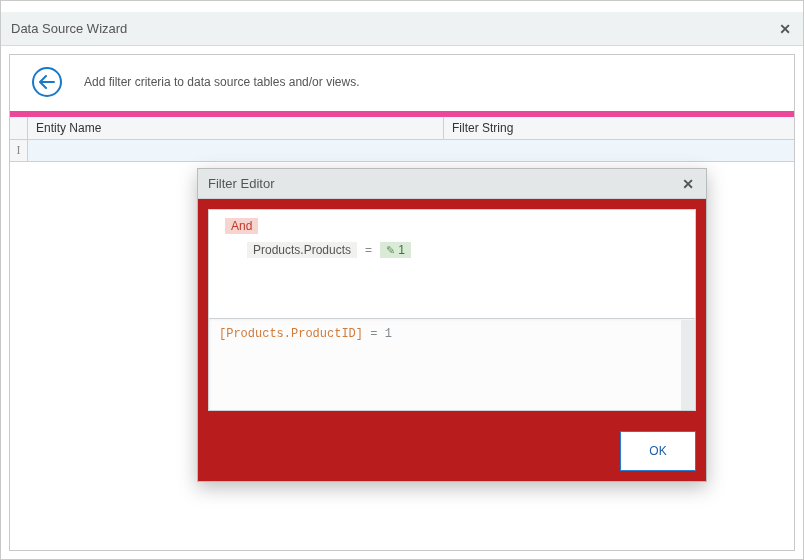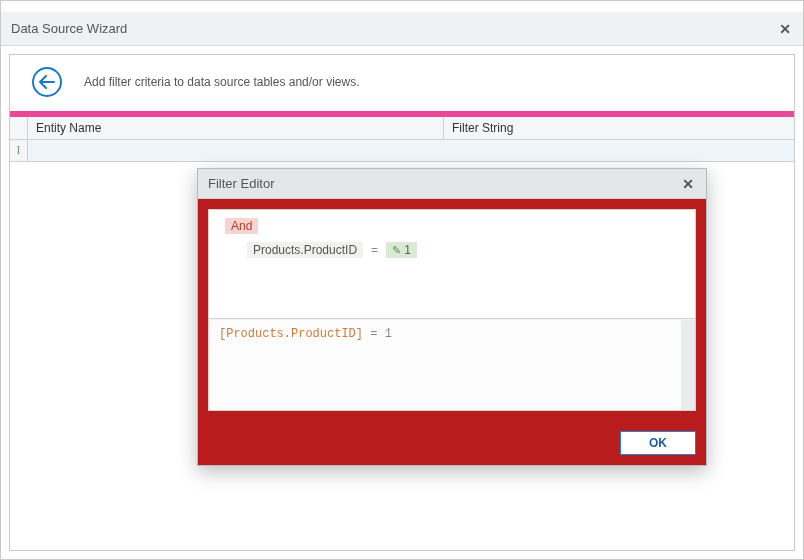--- a/index.html
+++ b/index.html
@@ -161,27 +161,26 @@
   .text-area .opval { color:#7f8a90; }
   .scroll-strip {
     position:absolute; right:1px; top:1px; bottom:1px; width:14px;
     background:#e9eced;
   }
   .modal-footer {
     display:flex; justify-content:flex-end; gap:10px;
     padding:10px;
   }
   .btn {
-    min-width:76px; height:24px;
+    min-width:76px; height:40px;
     border:1px solid #b7bbbd;
     background:#f2f4f5;
     color:#333; font-size:12px;
     display:flex; align-items:center; justify-content:center;
     cursor:pointer;
-    font-weight:bold;
   }
   .btn.primary { border-color:#2a7ed2; background:#fff; color:#1d5fa7; }
   .btn.disabled { color:#b0b0b0; cursor:default; background:#f5f6f7; border-color:#d7dada; }
 
   .window-footer {
     display:flex; justify-content:flex-end; gap:14px;
     padding:10px 12px;
   }
   .window-footer .btn { min-width:84px; }
   .btn.finish { border-color:#2a7ed2; background:#fff; color:#1d5fa7; }
@@ -228,21 +227,21 @@
         <div class="modal-title">
           <span>Filter Editor</span>
           <div class="close">
             <span>✕</span>
           </div>
         </div>
         <div class="modal-body">
           <div class="criteria-area">
             <span class="crit-and">And</span>
             <div class="crit-line">
-              <span class="crit-field">Products.ProductID</span>
+              <span class="crit-field">Products.Products</span>
               <span class="crit-op">=</span>
               <span class="crit-val">
                 <span class="pencil">✎</span>
                 <span>1</span>
               </span>
             </div>
           </div>
           <div class="text-area-wrap">
             <div class="text-area"><span class="brkt">[Products.ProductID]</span><span class="opval"> = 1</span></div>
             <div class="scroll-strip"></div>

